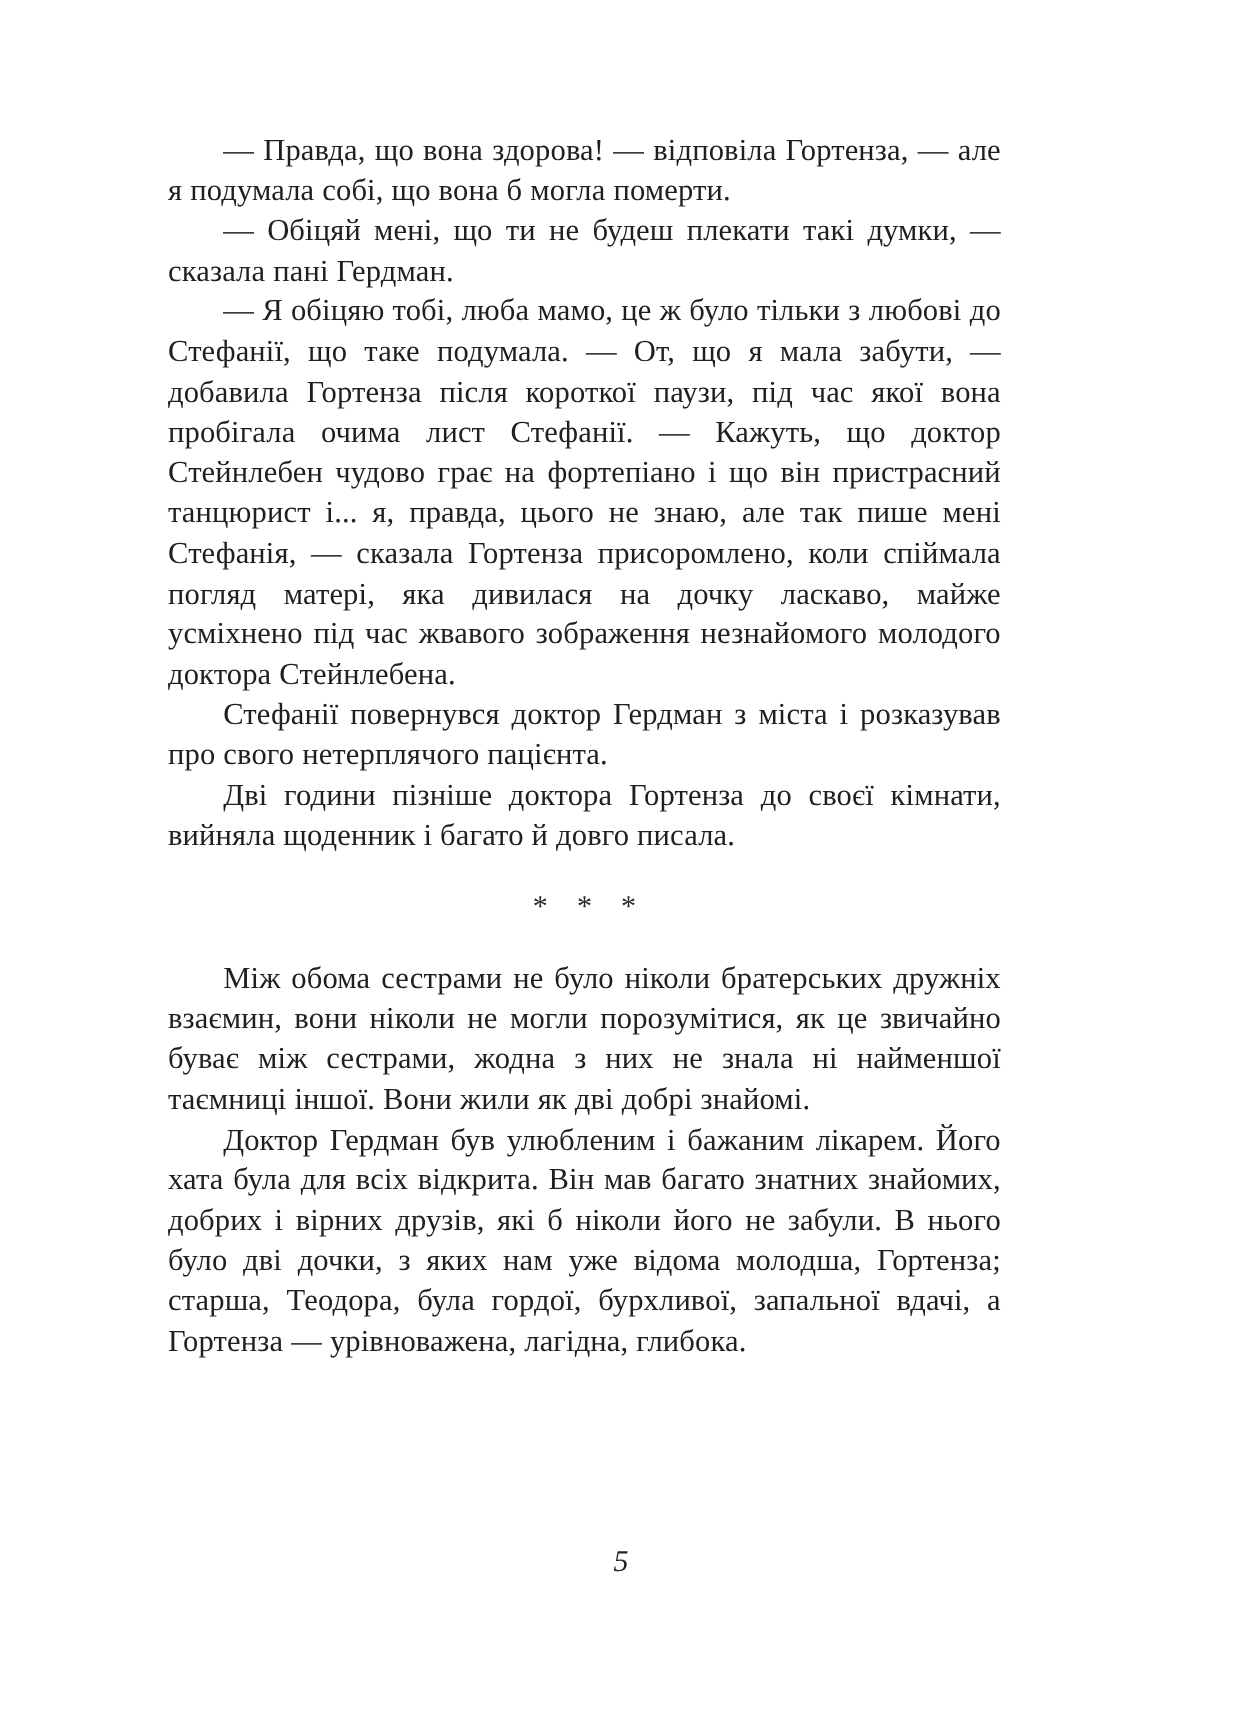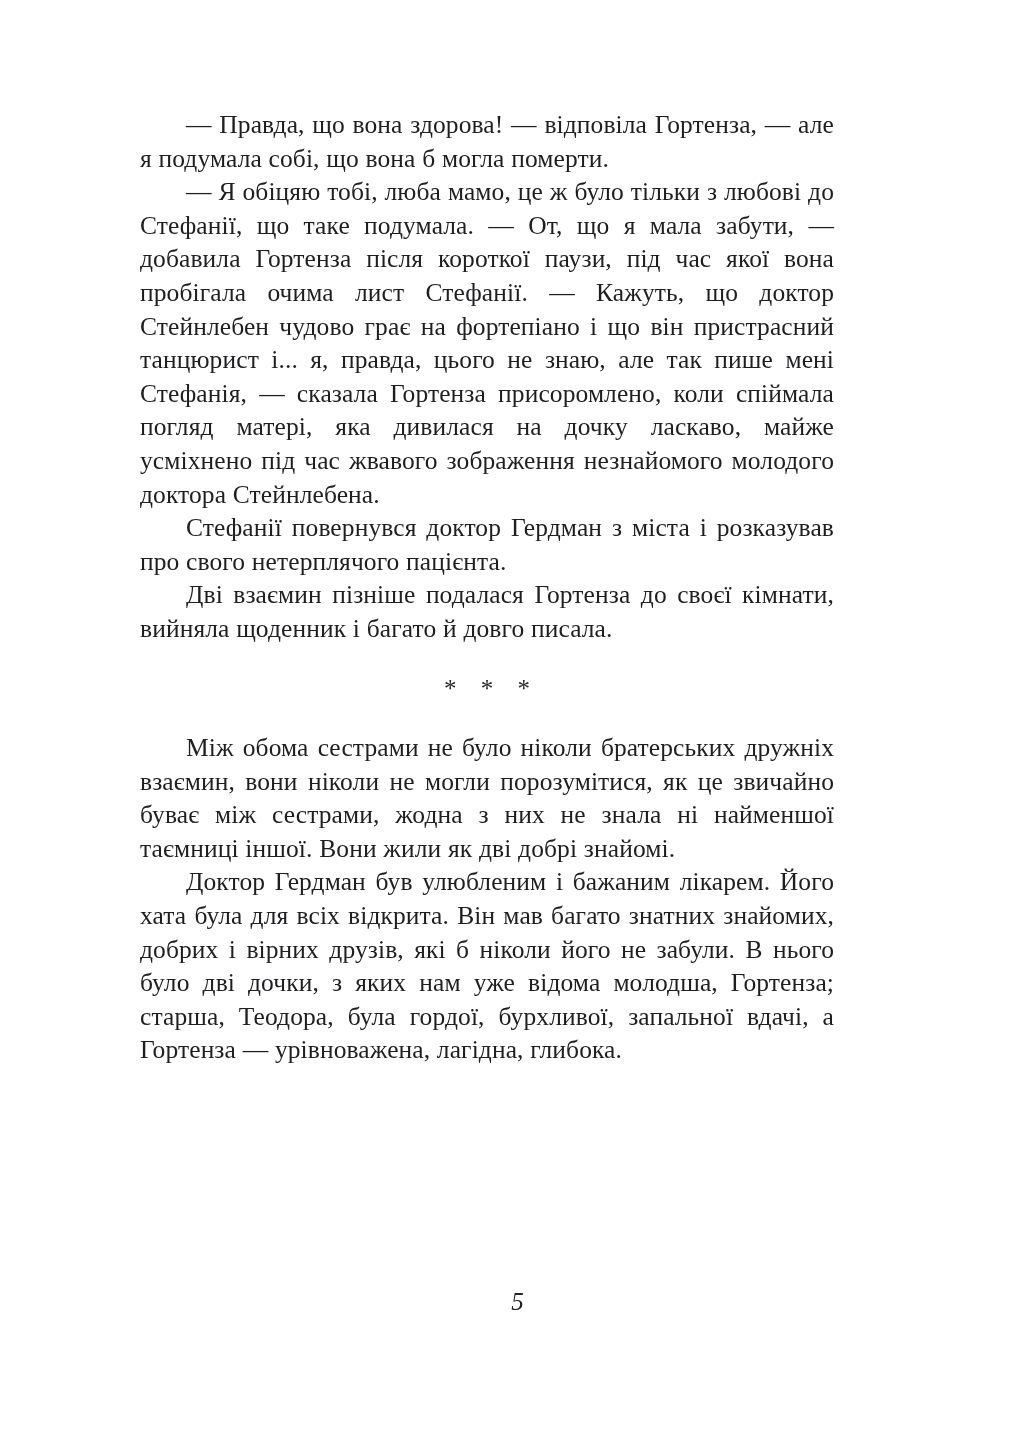--- a/index.html
+++ b/index.html
@@ -61,23 +61,24 @@
   }
 </style>
 </head>
 <body>
 
 <div class="page">
 
   <div class="text-column">
 
     <p class="para">— Правда, що вона здорова! — відповіла Гортенза, — але я подумала собі, що вона б могла померти.</p>
+    <p class="para">— Обіцяй мені, що ти не будеш плекати такі думки, — сказала пані Гердман.</p>
     <p class="para">— Я обіцяю тобі, люба мамо, це ж було тільки з любові до Стефанії, що таке подумала. — От, що я мала забути, — добавила Гортенза після короткої паузи, під час якої вона пробігала очима лист Стефанії. — Кажуть, що доктор Стейнлебен чудово грає на фортепіано і що він пристрасний танцюрист і... я, правда, цього не знаю, але так пише мені Стефанія, — сказала Гортенза присоромлено, коли спіймала погляд матері, яка дивилася на дочку ласкаво, майже усміхнено під час жвавого зображення незнайомого молодого доктора Стейнлебена.</p>
     <p class="para">Стефанії повернувся доктор Гердман з міста і розказував про свого нетерплячого пацієнта.</p>
-    <p class="para">Дві взаємин пізніше подалася Гортенза до своєї кімнати, вийняла щоденник і багато й довго писала.</p>
+    <p class="para">Дві години пізніше доктора Гортенза до своєї кімнати, вийняла щоденник і багато й довго писала.</p>
 
     <div class="separator">* * *</div>
 
     <p class="para">Між обома сестрами не було ніколи братерських дружніх взаємин, вони ніколи не могли порозумітися, як це звичайно буває між сестрами, жодна з них не знала ні найменшої таємниці іншої. Вони жили як дві добрі знайомі.</p>
     <p class="para">Доктор Гердман був улюбленим і бажаним лікарем. Його хата була для всіх відкрита. Він мав багато знатних знайомих, добрих і вірних друзів, які б ніколи його не забули. В нього було дві дочки, з яких нам уже відома молодша, Гортенза; старша, Теодора, була гордої, бурхливої, запальної вдачі, а Гортенза — урівноважена, лагідна, глибока.</p>
 
   </div>
 
   <div class="page-number">5</div>
 

